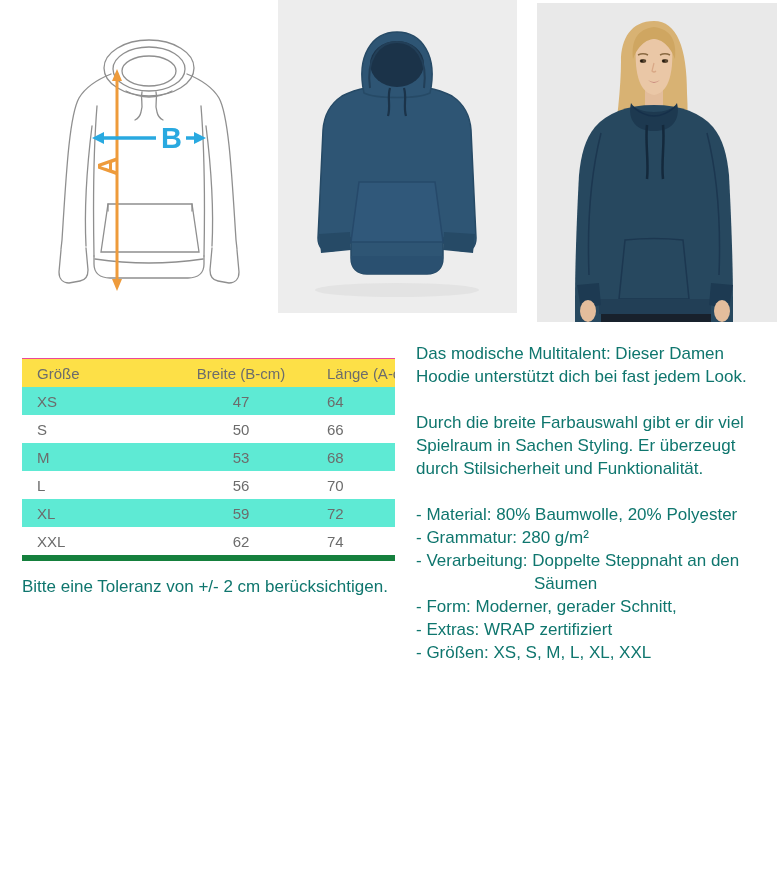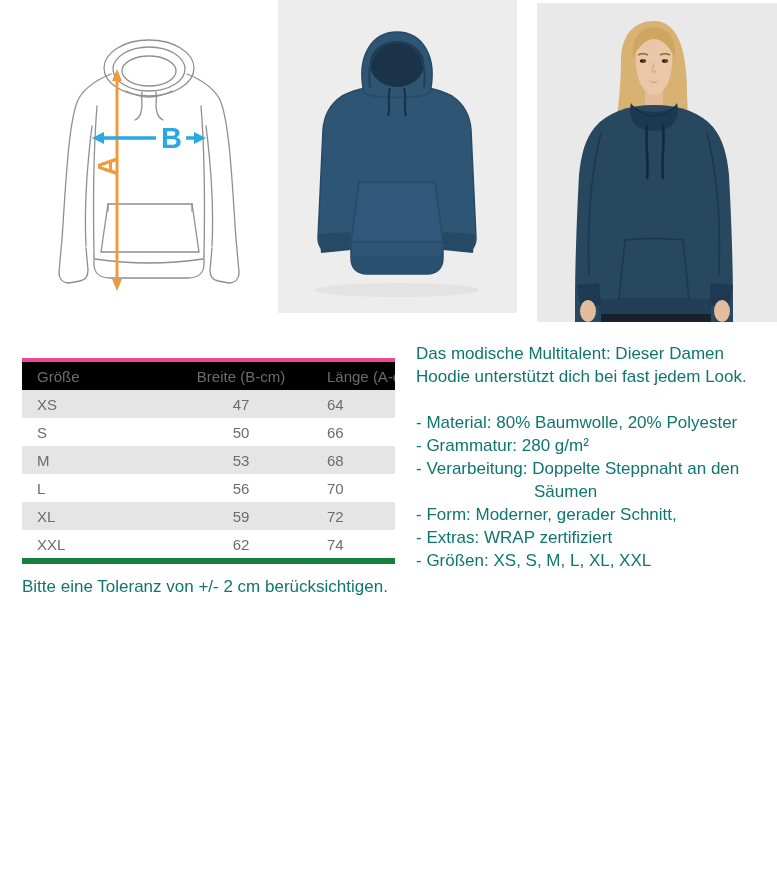--- a/index.html
+++ b/index.html
@@ -18,22 +18,22 @@
 
   
   .table-wrap{left:22px;top:358px;width:373px;}
   table.size{border-collapse:collapse;width:373px;color:#6c6c6c;font-size:15px;table-layout:fixed;}
   table.size th,table.size td{
     height:28px;padding:0 0 0 15px;text-align:left;font-weight:400;
     overflow:hidden;white-space:nowrap;
   }
   table.size th:nth-child(1),table.size td:nth-child(1){width:118px;}
   table.size th:nth-child(2),table.size td:nth-child(2){width:142px;text-align:center;}
-  table.size thead tr{border-top:4px solid #ec4899;background:#000000;}
-  table.size tbody tr.band{background:#e5e5e5;}
+  table.size thead tr{border-top:1px solid #ec4899;background:#fde047;}
+  table.size tbody tr.band{background:#5eead4;}
   table.size tbody tr:last-child{border-bottom:6px solid #15803d;}
 
   
   .tolerance{left:22px;top:577px;font-size:17px;color:#0f766e;white-space:nowrap;}
 
   
   .description{left:416px;top:342px;width:352px;font-size:17px;color:#0f766e;}
   .description .dline{height:23px;line-height:23px;white-space:nowrap;}
   .description .para + .para{margin-top:23px;}
 </style>
@@ -206,20 +206,25 @@
       </tbody>
   </table>
 </div>
 
 <div class="abs tolerance">Bitte eine Toleranz von +/- 2 cm berücksichtigen.</div>
 
 <div class="abs description">
     <div class="para">
       <div class="dline">Das modische Multitalent: Dieser Damen</div>
       <div class="dline">Hoodie unterstützt dich bei fast jedem Look.</div>
+    </div>
+    <div class="para">
+      <div class="dline">Durch die breite Farbauswahl gibt er dir viel</div>
+      <div class="dline">Spielraum in Sachen Styling. Er überzeugt</div>
+      <div class="dline">durch Stilsicherheit und Funktionalität.</div>
     </div>
     <div class="para">
       <div class="dline">- Material: 80% Baumwolle, 20% Polyester</div>
       <div class="dline">- Grammatur: 280 g/m²</div>
       <div class="dline">- Verarbeitung: Doppelte Steppnaht an den</div>
       <div class="dline" style="padding-left: 118px;">Säumen</div>
       <div class="dline">- Form: Moderner, gerader Schnitt,</div>
       <div class="dline">- Extras: WRAP zertifiziert</div>
       <div class="dline">- Größen: XS, S, M, L, XL, XXL</div>
     </div>

